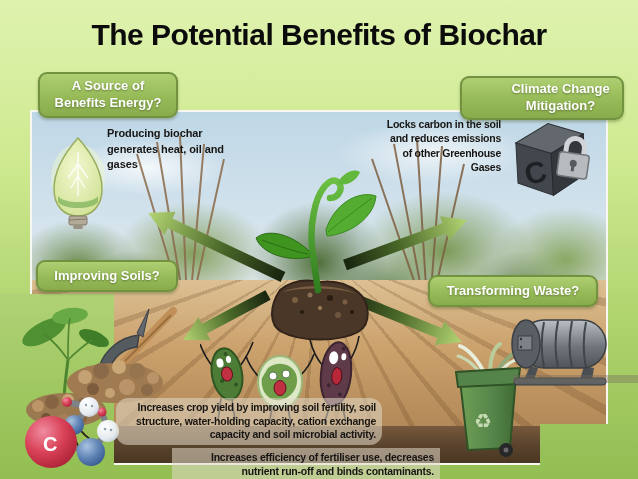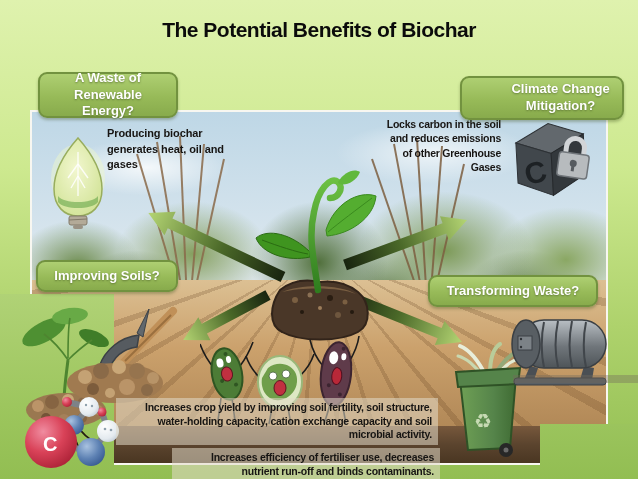--- a/index.html
+++ b/index.html
@@ -3,21 +3,21 @@
 <meta charset="utf-8">
 <style>
   html,body{margin:0;padding:0;}
   .stage{
     position:relative;width:638px;height:479px;overflow:hidden;
     background:linear-gradient(180deg,#dff2ae 0%,#cde98f 35%,#aed26c 68%,#92be52 100%);
     font-family:"Liberation Sans",sans-serif;
   }
   .title{
     position:absolute;top:18px;left:0;right:0;text-align:center;
-    font-size:21px;font-weight:bold;color:#0b0b0b;letter-spacing:-0.5px;z-index:7;
+    font-size:30px;font-weight:bold;color:#0b0b0b;letter-spacing:-0.5px;z-index:7;
   }
   .illustration{
     position:absolute;left:30px;top:110px;width:578px;height:355px;
     border:2px solid rgba(252,250,242,0.9);box-sizing:border-box;overflow:hidden;
     background:#cfe0ea;z-index:1;
   }
   .sky{position:absolute;left:0;top:0;width:100%;height:185px;
     background:
       radial-gradient(120px 40px at 20% 30%,rgba(255,255,255,0.8) 0%,rgba(255,255,255,0) 70%),
       radial-gradient(140px 45px at 70% 22%,rgba(255,255,255,0.7) 0%,rgba(255,255,255,0) 70%),
@@ -353,25 +353,25 @@
         <path d="M86,12 C83,26 83,44 86,57"></path>
     </g>
     <ellipse cx="26" cy="34" rx="14" ry="24" fill="#585e63" stroke="#3a3f44" stroke-width="1.5"></ellipse>
     <rect x="18" y="26" width="14" height="14" fill="#7c8287" stroke="#3a3f44" stroke-width="1"></rect>
     <circle cx="21" cy="29" r="1.2" fill="#2e3236"></circle>
       <circle cx="21" cy="37" r="1.2" fill="#2e3236"></circle>
   </svg>
 
   <div class="note" style="left:107px;top:126px;width:140px;">Producing biochar generates heat, oil and gases</div>
   <div class="note small" style="left:385px;top:117px;width:116px;">Locks carbon in the soil and reduces emissions of other Greenhouse Gases</div>
-  <div class="note small boxed" style="left:116px;top:398px;width:322px;">Increases crop yield by improving soil fertility, soil structure, water-holding capacity, cation exchange capacity and soil microbial activity.</div>
+  <div class="note small boxed" style="left:116px;top:398px;width:266px;border-radius:12px;">Increases crop yield by improving soil fertility, soil structure, water-holding capacity, cation exchange capacity and soil microbial activity.</div>
   <div class="note small boxed" style="left:172px;top:448px;width:268px;">Increases efficiency of fertiliser use, decreases nutrient run-off and binds contaminants.</div>
   <div class="note small dark-boxed" style="left:513px;top:375px;width:125px;">
   </div>
 
-  <div class="benefit-box" style="left:38px;top:72px;width:140px;height:46px;">A Waste of Renewable Energy?</div>
+  <div class="benefit-box" style="left:38px;top:72px;width:140px;height:46px;">A Source of Benefits Energy?</div>
   <div class="benefit-box" style="left:460px;top:76px;width:164px;height:44px;padding-left:45px;">Climate Change Mitigation?</div>
   <div class="benefit-box" style="left:36px;top:260px;width:142px;height:32px;">Improving Soils?</div>
   <div class="benefit-box" style="left:428px;top:275px;width:170px;height:32px;">Transforming Waste?</div>
 
   <div class="title">The Potential Benefits of Biochar</div>
 
 </div>
 
 </body></html>

